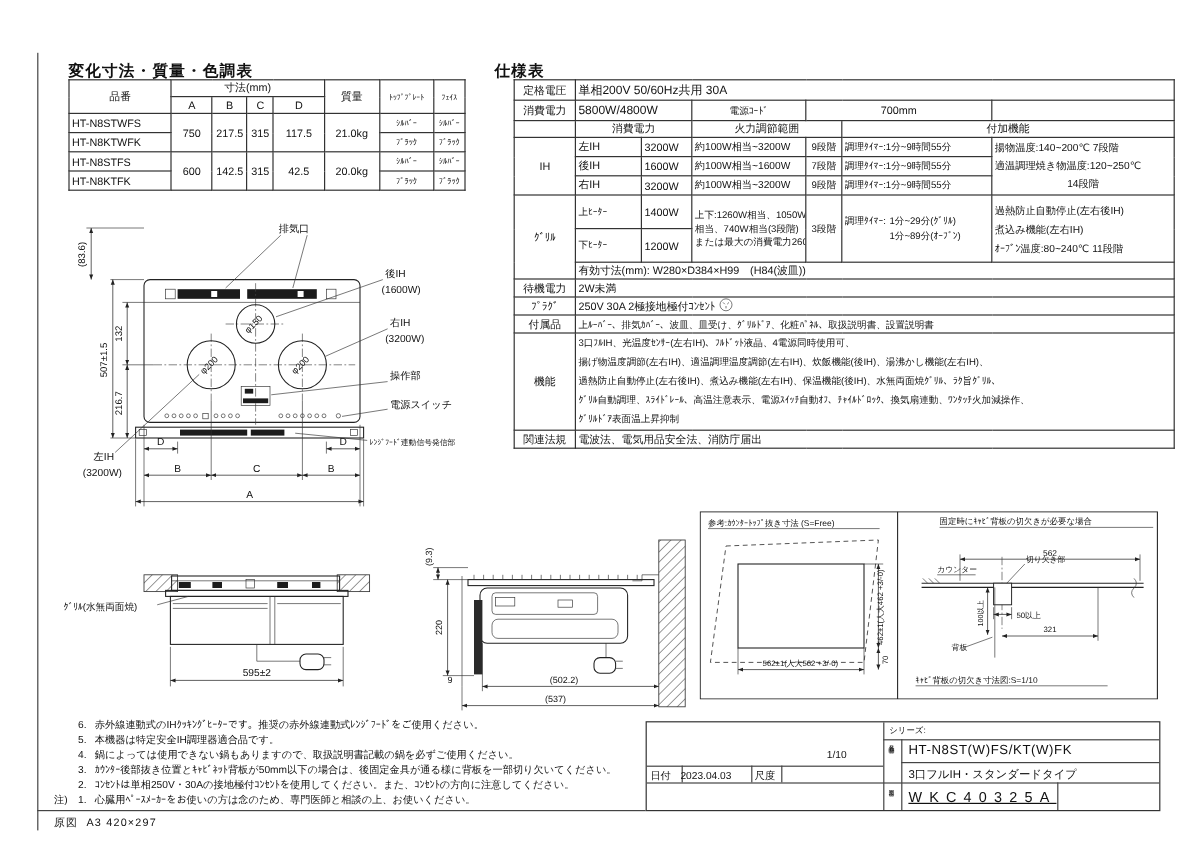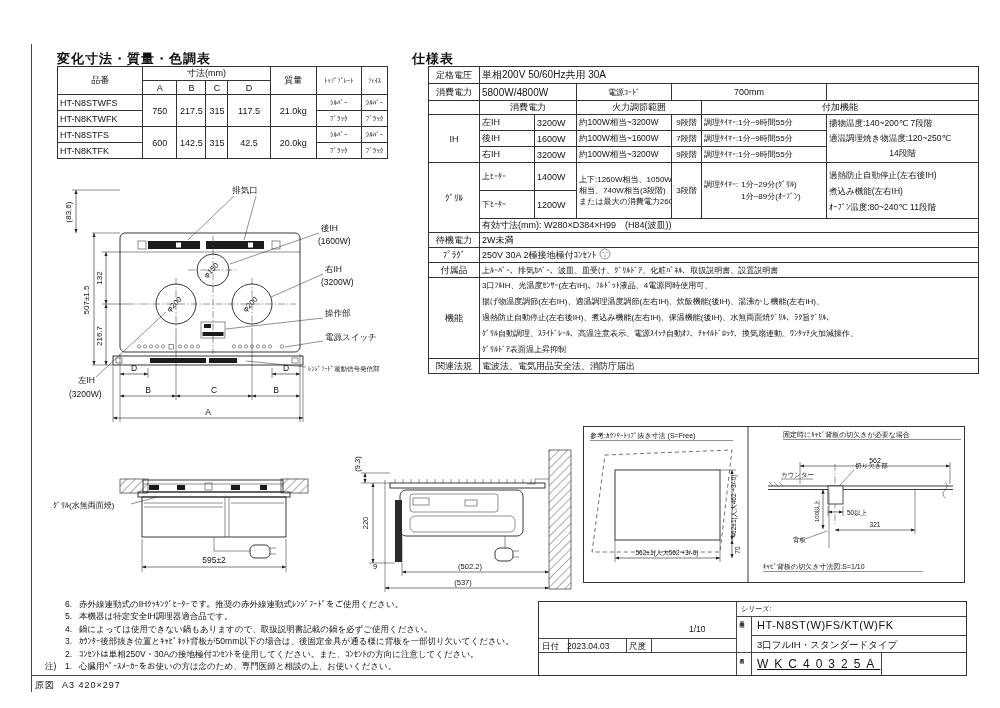--- a/index.html
+++ b/index.html
@@ -536,21 +536,21 @@
         <span class="notes-num">2.</span>
         <span>ｺﾝｾﾝﾄは単相250V・30Aの接地極付ｺﾝｾﾝﾄを使用してください。また、ｺﾝｾﾝﾄの方向に注意してください。</span>
       </div>
     <div class="notes-row">
         <span class="notes-lab">注)</span>
         <span class="notes-num">1.</span>
         <span>心臓用ﾍﾟｰｽﾒｰｶｰをお使いの方は念のため、専門医師と相談の上、お使いください。</span>
       </div>
   </div>
   <div class="abs hline" style="left:31px;top:675px;width:507px;"></div>
-  <div class="abs" style="left:35px;top:679px;font-size:9px;letter-spacing:1px;">
+  <div class="abs" style="left:45px;top:679px;font-size:9px;letter-spacing:1px;">
     <span>原図</span>&nbsp;&nbsp;<span>A3 420×297</span>
   </div>
 
   <div class="abs" id="tblock" style="left:538px;top:601px;width:427px;height:73px;">
     <div class="abs vline" style="left:197px;top:0;height:73px;"></div>
 
     <div class="abs hline" style="left:0;top:36px;width:197px;"></div>
     <div class="tb-cell" style="left:3px;top:39px;">日付</div>
     <div class="abs vline" style="left:29px;top:36px;height:14px;"></div>
     <div class="tb-cell" style="left:28px;top:39px;">2023.04.03</div>

